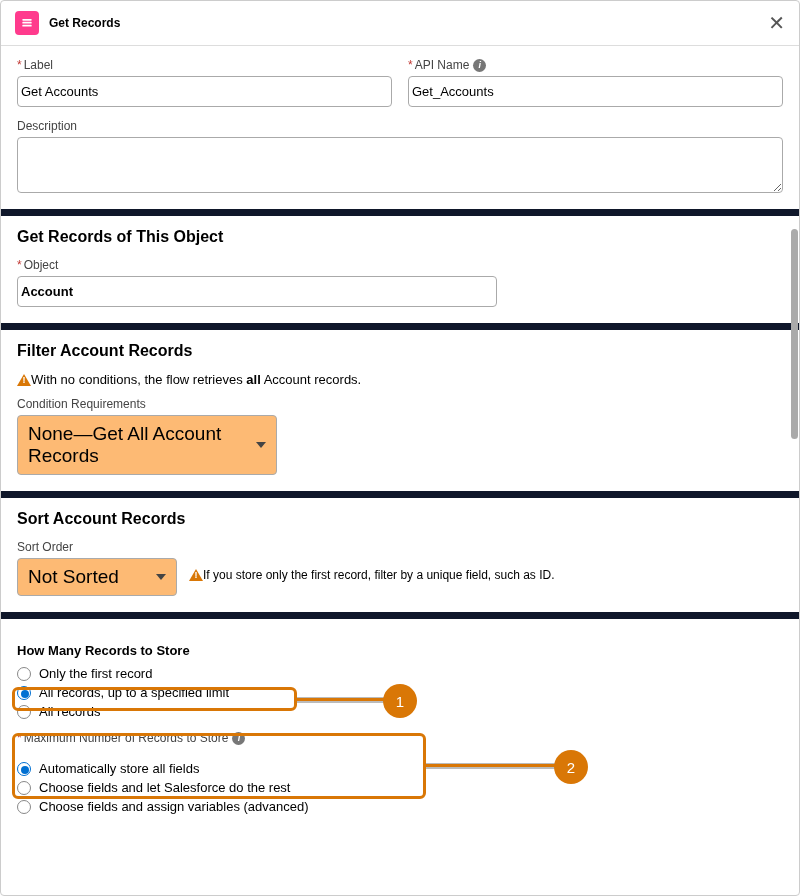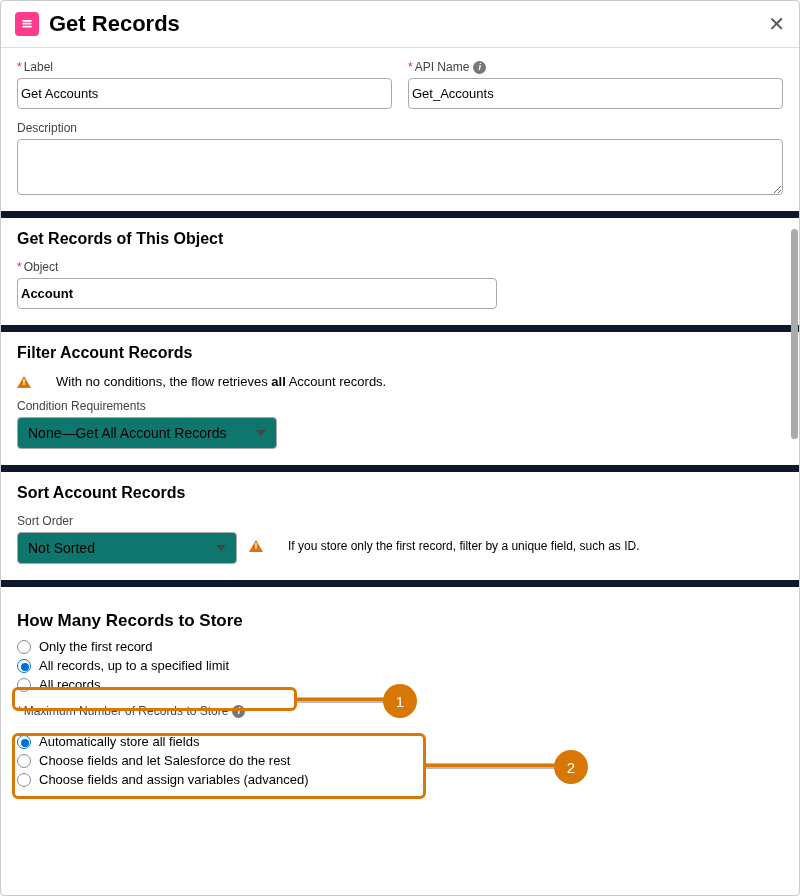--- a/index.html
+++ b/index.html
@@ -20,21 +20,21 @@
     border-bottom: 1px solid #ddd;
   }
   .header-icon {
     width: 24px; height: 24px;
     background: #ff3b8d;
     border-radius: 4px;
     display: flex; align-items: center; justify-content: center;
     margin-right: 10px;
   }
   .header-icon svg { width: 14px; height: 14px; fill: #fff; }
-  .header-title { font-size: 22px; font-weight: 600; flex: 1; }
+  .header-title { font-size: 12px; font-weight: 600; flex: 1; }
   .close-btn { cursor: pointer; font-size: 20px; color: #555; line-height: 1; }
 
   .section { padding: 12px 16px 16px; border-bottom: 7px solid #0f172a; }
   .section.no-border { border-bottom: none; }
   .section-title { font-size: 16px; font-weight: 600; margin-bottom: 12px; }
 
   .row { display: flex; gap: 16px; margin-bottom: 12px; }
   .col { flex: 1; display: flex; flex-direction: column; }
 
   .field-label {
@@ -63,54 +63,54 @@
     outline: none;
   }
   .text-input.half { width: 480px; font-weight: bold; }
   textarea.text-input { height: 56px; resize: both; }
 
   .select {
     width: 260px;
     border: 1px solid #aaa;
     border-radius: 4px;
     padding: 7px 10px;
-    font-size: 14px;
-    background: #0f766e;
+    font-size: 19px;
+    background: #fdba74;
     display: flex;
     justify-content: space-between;
     align-items: center;
     cursor: pointer;
   }
-  .select.small { width: 220px; }
+  .select.small { width: 160px; }
   .caret-down {
     width: 0; height: 0;
     border-left: 5px solid transparent;
     border-right: 5px solid transparent;
     border-top: 6px solid #444;
   }
 
   .warning-row {
-    display: flex; align-items: center; gap: 25px;
+    display: flex; align-items: center; gap: 0;
     font-size: 13px; margin-bottom: 10px;
   }
   .warning-icon {
     width: 0; height: 0;
     border-left: 7px solid transparent;
     border-right: 7px solid transparent;
     border-bottom: 12px solid #d97706;
     position: relative;
     flex-shrink: 0;
   }
   .warning-icon::after {
     content: "!"; position: absolute; left: -2px; top: 1px;
     font-size: 9px; color: #fff; font-weight: bold; width: 4px; text-align: center;
   }
   .inline-row { display: flex; align-items: center; gap: 12px; }
 
-  .sub-heading { font-size: 17px; font-weight: 600; margin-bottom: 6px; margin-top: 4px; }
+  .sub-heading { font-size: 13px; font-weight: 600; margin-bottom: 6px; margin-top: 4px; }
 
   .radio-option {
     display: flex; align-items: flex-end; gap: 8px;
     font-size: 13px; padding: 2px 0;
     cursor: pointer;
   }
   .radio {
     width: 14px; height: 14px; border: 1px solid #888;
     border-radius: 50%; position: relative; flex-shrink: 0;
   }

